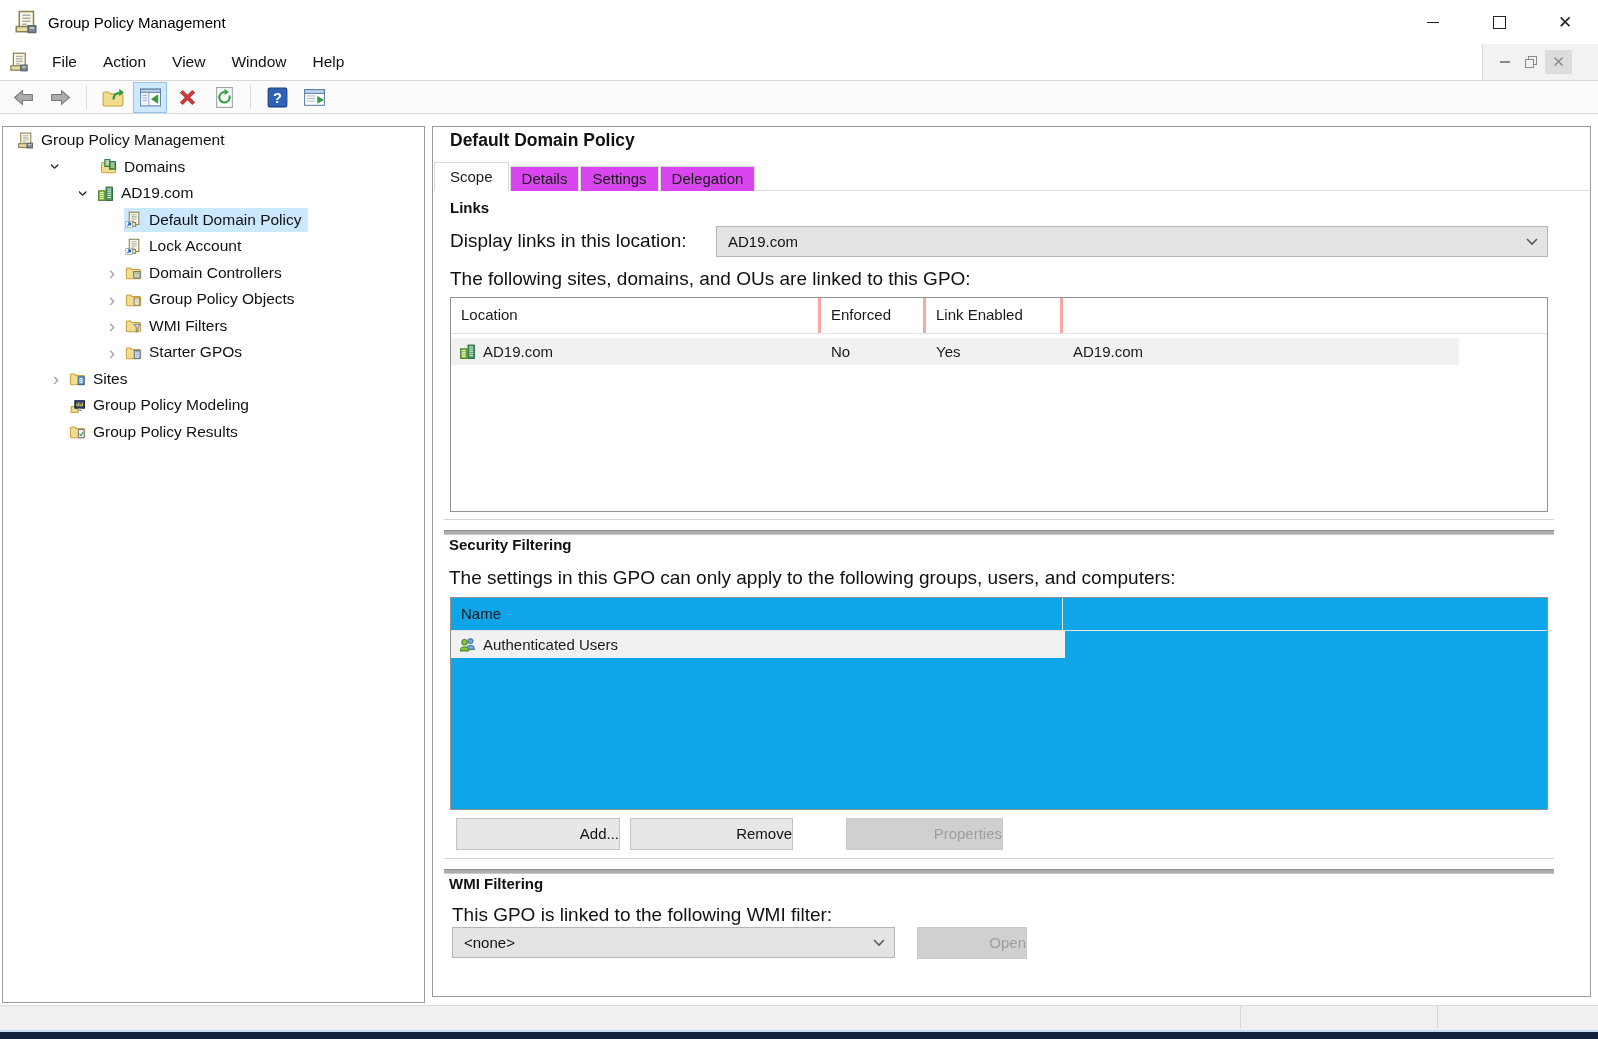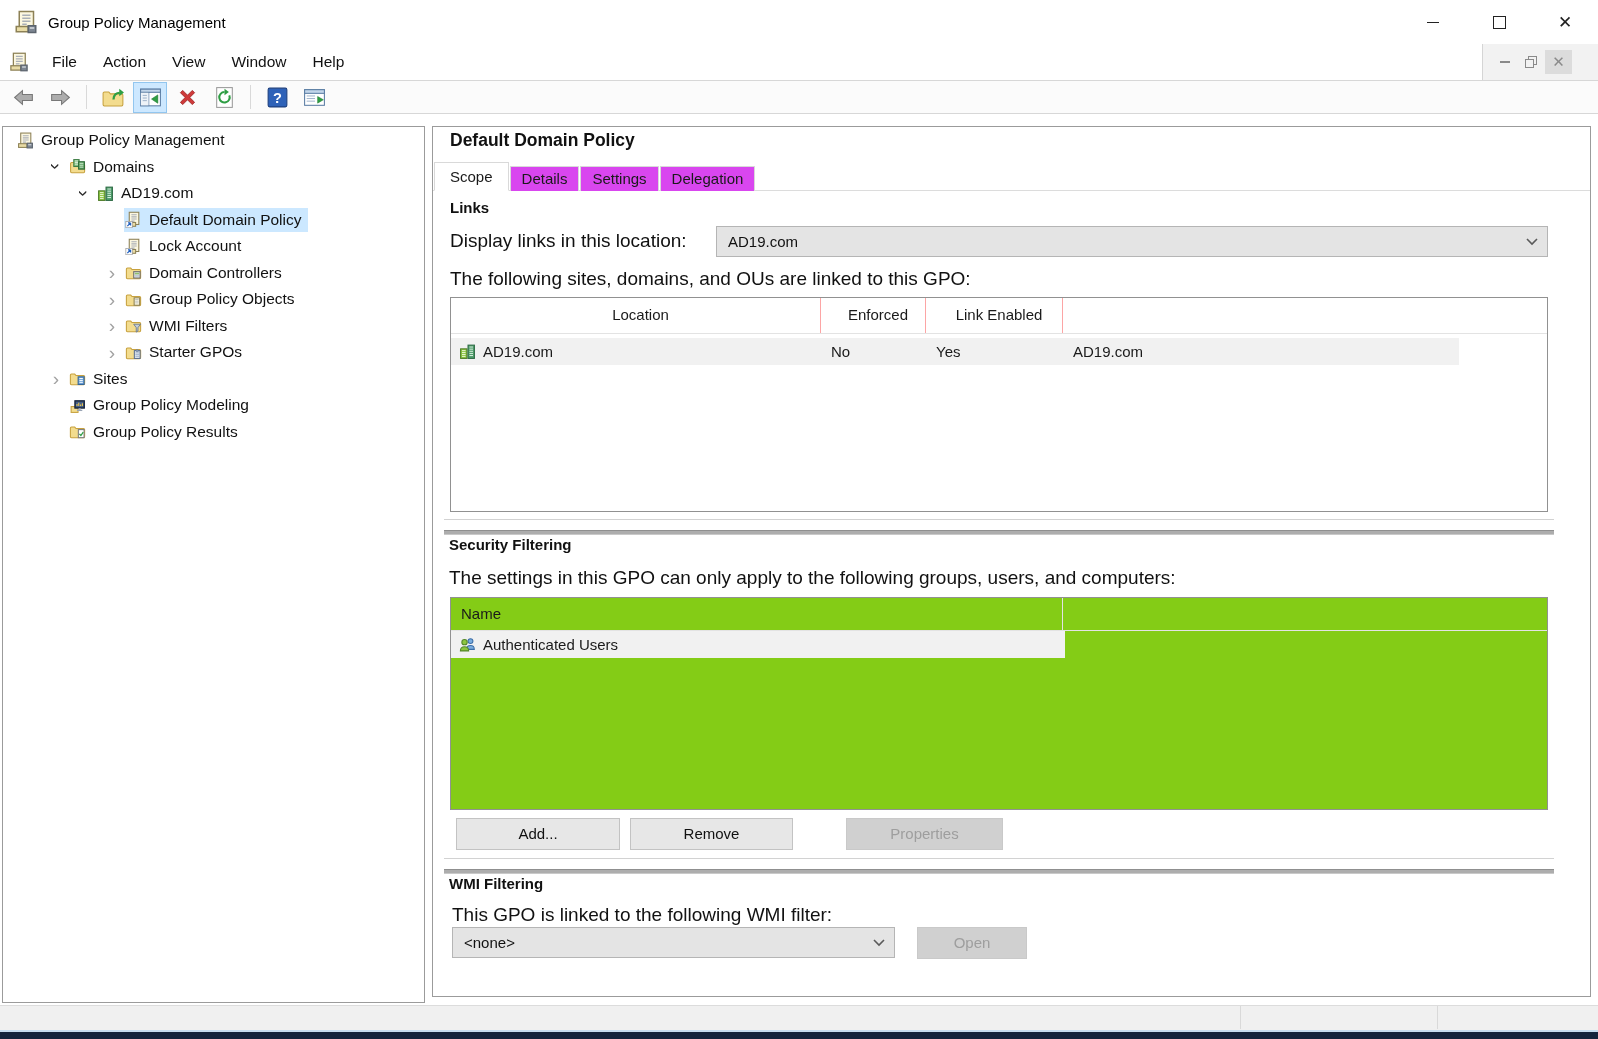--- a/index.html
+++ b/index.html
@@ -58,35 +58,35 @@
   .sec-heading{position:absolute;font-size:15px;font-weight:bold;color:#111;}
   .sec-text{position:absolute;font-size:19px;color:#111;}
   .dd{position:absolute;box-sizing:border-box;background:#e4e4e4;border:1px solid #b5b5b5;
     font-size:15px;line-height:29px;padding-left:11px;color:#111;}
   .dd-chev{position:absolute;right:9px;top:11px;width:12px;height:8px;}
   .links-table{position:absolute;left:17px;top:170px;width:1098px;height:215px;
     border:1px solid #919191;box-sizing:border-box;background:#fff;}
   .lt-header{height:35px;border-bottom:1px solid #e3e3e3;display:flex;font-size:15px;}
   .lt-header span{line-height:34px;padding-left:10px;box-sizing:border-box;}
   .c0{width:370px;}.c1{width:105px;}.c2{width:137px;}.c3{flex:1;}
-  .hsep{border-right:1px solid #fca5a5;text-align:center;}
+  .hsep{border-right:3px solid #fca5a5;}
   .lt-row{height:27px;width:1008px;margin-top:4px;background:#f1f1f1;display:flex;align-items:center;font-size:15px;}
   .lt-row .cell{padding-left:10px;box-sizing:border-box;display:flex;align-items:center;}
   .cell-icon{width:17px;height:17px;margin-right:7px;flex:0 0 17px;}
   .lt-row .cfirst{padding-left:8px;}
   .splitter{position:absolute;left:11px;width:1110px;height:17px;}
   .s-line{height:1px;background:#d2d2d2;}
   .s-bar{margin-top:10px;height:5px;background:#adadad;border-top:1px solid #8f8f8f;border-bottom:1px solid #c9c9c9;box-sizing:border-box;}
   .name-list{position:absolute;left:17px;top:470px;width:1098px;height:213px;
-    border:1px solid #919191;box-sizing:border-box;background:#84cc16;}
+    border:1px solid #919191;box-sizing:border-box;background:#0ea5e9;}
   .nl-header{height:32px;border-bottom:1px solid #e3e3e3;font-size:15px;display:flex;}
   .nl-header span{width:612px;line-height:31px;padding-left:10px;border-right:1px solid #e3e3e3;box-sizing:border-box;}
   .nl-row{height:27px;width:614px;background:#f1f1f1;display:flex;align-items:center;padding-left:8px;
     box-sizing:border-box;font-size:15px;}
-  .btn{position:absolute;box-sizing:border-box;height:32px;line-height:30px;text-align:center;
+  .btn{position:absolute;box-sizing:border-box;height:32px;line-height:30px;text-align:right;
     background:#e7e7e7;border:1px solid #c3c3c3;font-size:15px;color:#111;}
   .btn.disabled{background:#d0d0d0;border:1px solid #c9c9c9;color:#9e9e9e;}
   
   .statusbar{position:absolute;left:0;top:1005px;width:1598px;height:25px;background:#f0f0f0;border-top:1px solid #dcdcdc;}
   .sb-sep{position:absolute;top:1px;width:1px;height:23px;background:#d9d9d9;}
   .blue-line{position:absolute;left:0;top:1030px;width:1598px;height:2px;background:#c6dcf0;}
   .bottom-bar{position:absolute;left:0;top:1032px;width:1598px;height:7px;background:#14233c;}
 </style>
 </head>
 <body>
@@ -229,21 +229,21 @@
             <rect x="3.5" y="1" width="9.5" height="12.5" fill="#fcf7e0" stroke="#8d8156"></rect>
             <path d="M5.5 3.5h5.5M5.5 5.5h5.5M5.5 7.5h5.5M5.5 9.5h3" stroke="#a9afb7" fill="none"></path>
             <rect x="1.5" y="11" width="8" height="3.5" fill="#e9dca6" stroke="#8d8156"></rect>
             <rect x="9.5" y="10.5" width="5" height="4.5" fill="#7d8692" stroke="#5c646e"></rect>
             <rect x="10.5" y="11.5" width="3" height="1" fill="#d6dade"></rect>
           </svg>
         </span>
         <span>Group Policy Management</span>
       </span>
     </div>
-    <div class="tree-row" style="padding-left: 41px;">
+    <div class="tree-row" style="padding-left: 41px; gap: 31px;">
       <span class="chev expanded"><span class="g">›</span></span>
       <span class="tnode">
         <span class="ticon">
           <svg viewBox="0 0 16 16">
             <path d="M1.5 5.2c0-.6.4-1 1-1h3l1.2 1.3h7c.6 0 1 .4 1 1v6.3c0 .6-.4 1-1 1H2.5c-.6 0-1-.4-1-1z" fill="#f3dc8e" stroke="#c7a13e"></path>
             <rect x="4.5" y="1.5" width="5" height="6.5" fill="#7fbf7f" stroke="#3f7d46"></rect>
             <path d="M5.5 2.8h3M5.5 4.3h3M5.5 5.8h3" stroke="#eaf6ea" stroke-width="0.8"></path>
             <rect x="9" y="3.5" width="5.5" height="7" fill="#58a05c" stroke="#2f6b3a"></rect>
             <path d="M10 5h3.5M10 6.8h3.5M10 8.6h3.5" stroke="#e3f2e3" stroke-width="0.8"></path>
           </svg>

